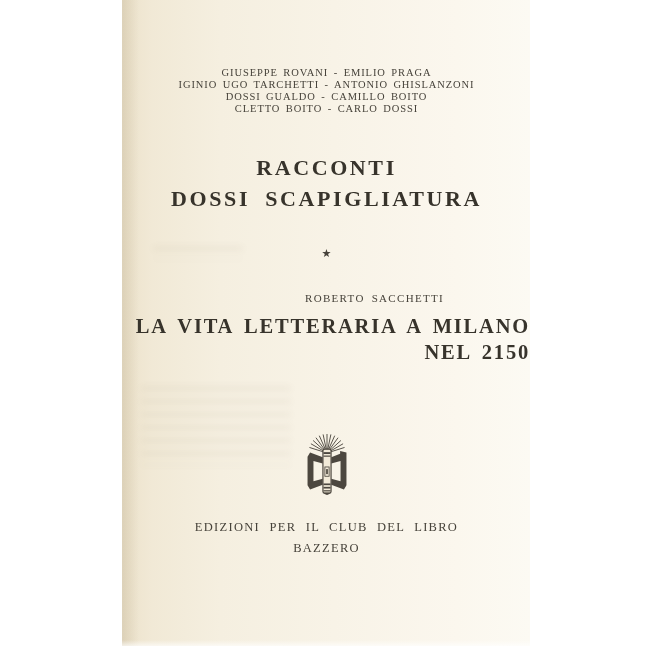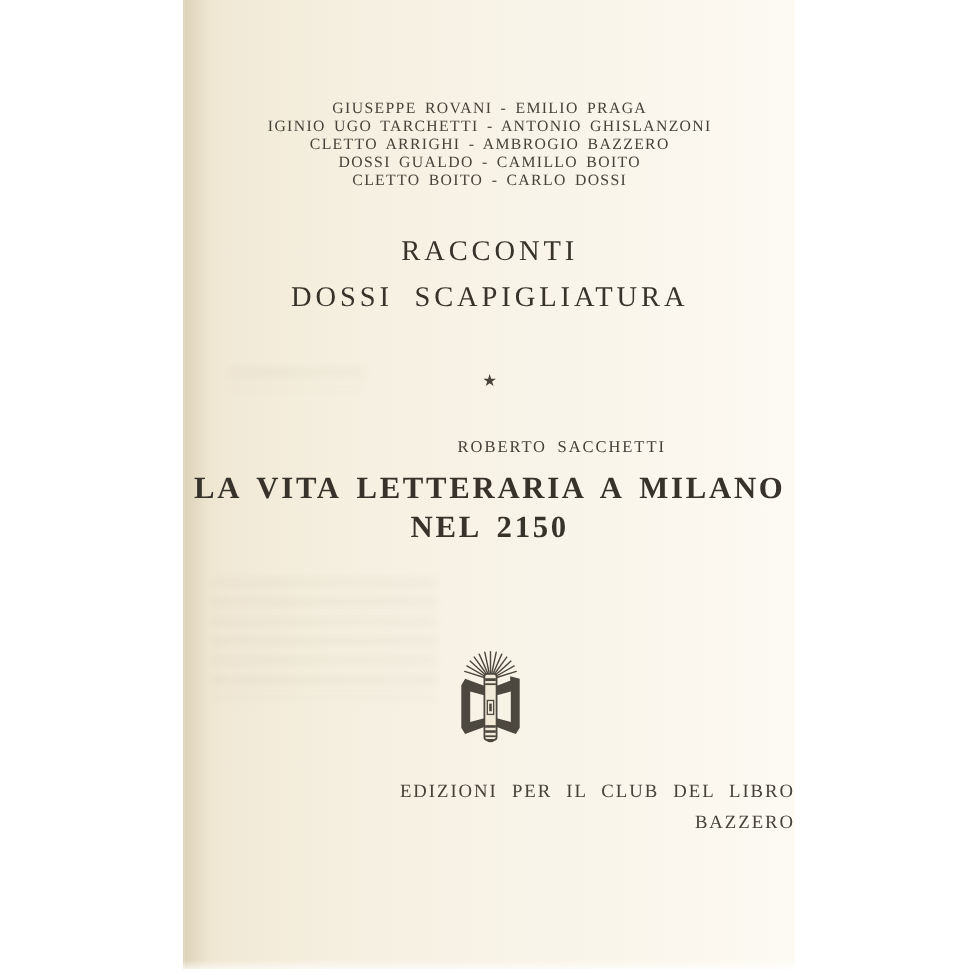--- a/index.html
+++ b/index.html
@@ -66,23 +66,23 @@
   .authors-block {
     top: 67px;
     font-size: 10.5px;
     line-height: 12px;
     letter-spacing: 0.9px;
     word-spacing: 2px;
     color: var(--text);
   }
   .main-title {
     top: 152px;
-    font-size: 19px;
+    font-size: 22px;
     line-height: 31px;
-    font-weight: 400;
+    font-weight: 700;
     letter-spacing: 2.6px;
     word-spacing: 7px;
     color: var(--title-text);
   }
   .star-separator {
     top: 247px;
     font-size: 11px;
     color: var(--text);
   }
   .section-author {
@@ -94,52 +94,51 @@
     margin-left: 48px;
   }
   .section-title {
     top: 313px;
     font-size: 20.5px;
     line-height: 26px;
     font-weight: 700;
     letter-spacing: 1.8px;
     word-spacing: 4px;
     color: var(--title-text);
+    text-align: right;
   }
   .logo-wrap {
     position: absolute;
     top: 431px;
     left: 50%;
     transform: translateX(-50%);
     width: 52px;
     height: 66px;
   }
   .publisher-block {
     top: 517px;
     font-size: 12.5px;
     line-height: 21px;
     letter-spacing: 1.3px;
     word-spacing: 5px;
     color: var(--text);
-    text-align: right;
   }
 </style>
 </head>
 <body>
 
 <div class="stage">
   <div class="page">
 
     <div class="ghost ghost-a"></div>
     <div class="ghost ghost-b"></div>
 
     <div class="centered authors-block">
       <div>GIUSEPPE ROVANI - EMILIO PRAGA</div>
       <div>IGINIO UGO TARCHETTI - ANTONIO GHISLANZONI</div>
-      <div>CLETTO ARRIGHI - AMBROGIO BAZZERO</div>
       <div>DOSSI GUALDO - CAMILLO BOITO</div>
       <div>CLETTO BOITO - CARLO DOSSI</div>
     </div>
 
     <div class="centered main-title">
       <div>RACCONTI</div>
       <div>DOSSI SCAPIGLIATURA</div>
     </div>
 
     <div class="centered star-separator">★</div>

